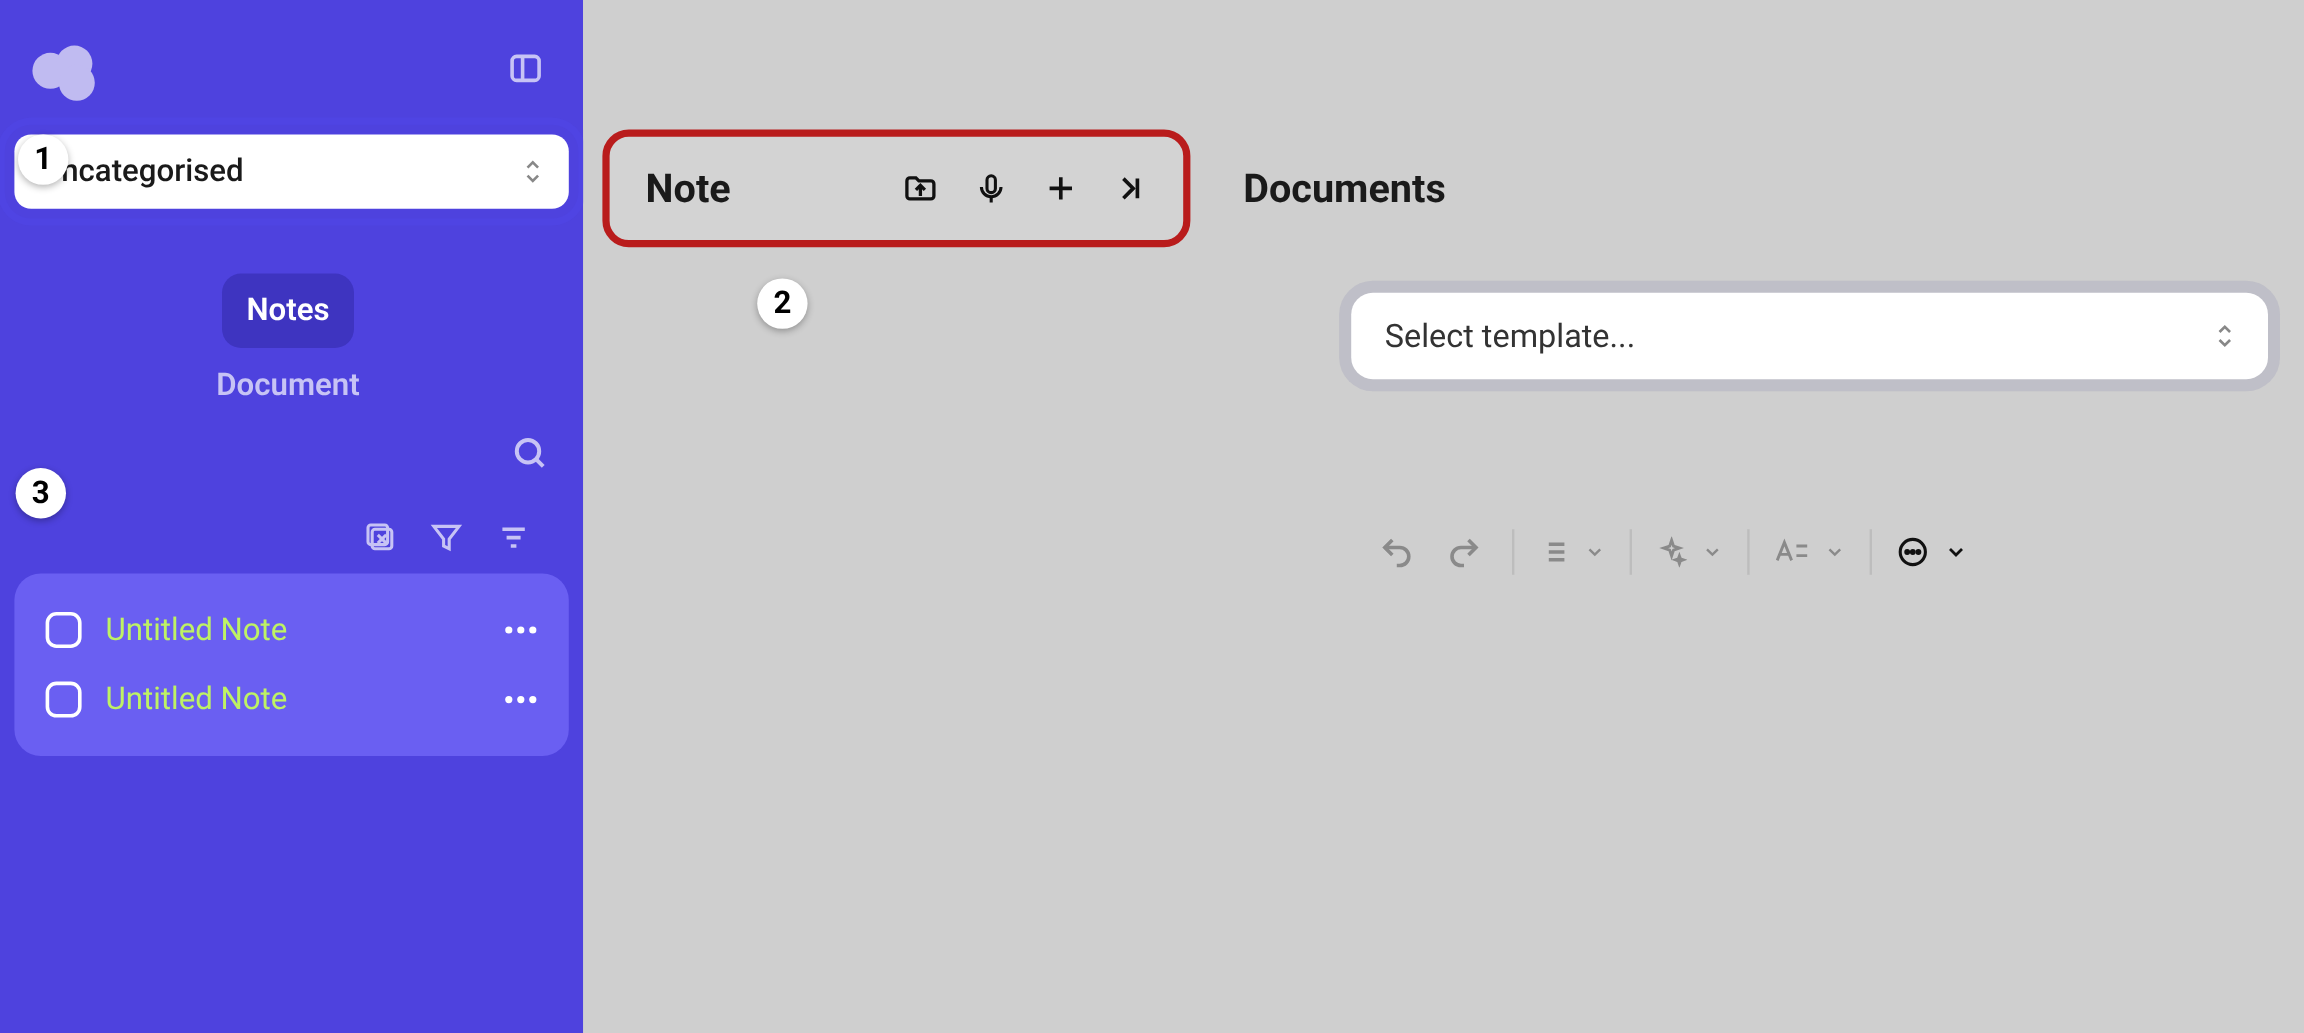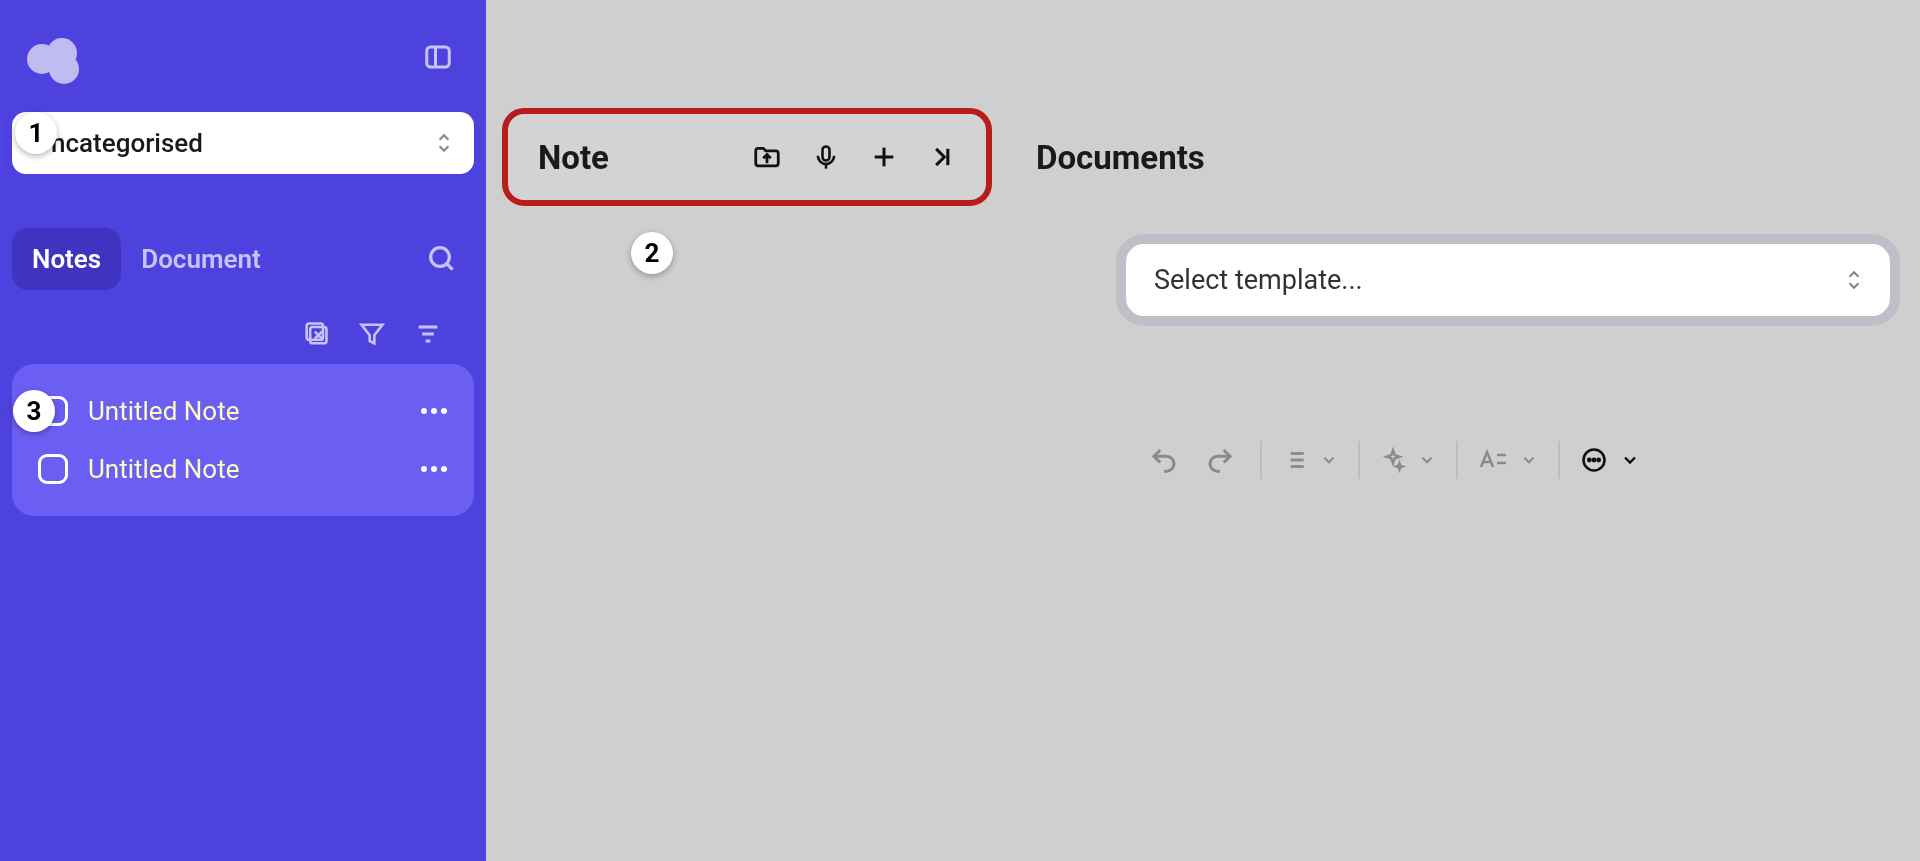--- a/index.html
+++ b/index.html
@@ -17,32 +17,32 @@
 .logo-a { left: 0; top: 6px; }
 .logo-b { left: 20px; top: 0; }
 .logo-c { left: 22px; top: 16px; }
 
 .collapse-btn { width: 44px; height: 44px; display:flex; align-items:center; justify-content:center; cursor:pointer; border-radius:8px; }
 .cat-outer { background:#4e42de; border-radius:20px; }
 .cat-dd { background:#fff; border-radius:14px; height:62px; display:flex; align-items:center; padding:0 22px; color:#1a1a1a; font-size:26px; font-weight:500; cursor:pointer; position:relative; box-shadow: 0 0 0 8px #4e42de, 0 0 0 14px rgba(80,70,230,0.6); }
 .cat-caret { margin-left:auto; color:#7a7a7a; }
 
 
-.tabs-row { display:flex; align-items:center; padding: 0 6px 0 0; margin-top: 54px; }
+.tabs-row { display:flex; align-items:center; padding: 0 6px 0 0; margin-top: 54px; flex-direction: column; }
 .tab { padding: 16px 20px; border-radius: 16px; font-size: 26px; font-weight:600; color: #c7c3f5; cursor:pointer; }
 .tab.active { background:#3e34c0; color:#fff; }
 .search-btn { margin-left:auto; width:52px; height:52px; display:flex; align-items:center; justify-content:center; cursor:pointer; color:#c7c3f5; }
 
 
 .filters-row { display:flex; justify-content:flex-end; gap:28px; padding: 30px 32px 10px 0; color:#c7c3f5; }
 .filters-row .ficon { cursor:pointer; }
 
 
 .notes-list { margin-top: 6px; background:#6a5ff2; border-radius:22px; padding: 18px 8px; }
-.note-item { display:flex; align-items:center; padding: 14px 18px; font-size:26px; color:#fef9c3; cursor:pointer; border-radius:14px; }
+.note-item { display:flex; align-items:center; padding: 14px 18px; font-size:26px; color:#bef264; cursor:pointer; border-radius:14px; }
 .note-check { width:30px; height:30px; border:3px solid #fff; border-radius:9px; margin-right:20px; flex:0 0 auto; }
 .note-dots { margin-left:auto; color:#fff; letter-spacing:3px; font-size:28px; }
 
 
 .main { flex:1; background:#cfcfcf; position:relative; }
 .topbar { position:absolute; left:0; right:0; top:0; height:108px; background:#cfcfcf; }
 
 .panels { position:absolute; left:16px; right:0; top:108px; display:flex; gap:14px; }
 
 .note-panel-head { background:#d3d3d3; border:6px solid #b91c1c; border-radius:22px; height:98px; display:flex; align-items:center; padding:0 30px; gap:30px; width:490px; }

